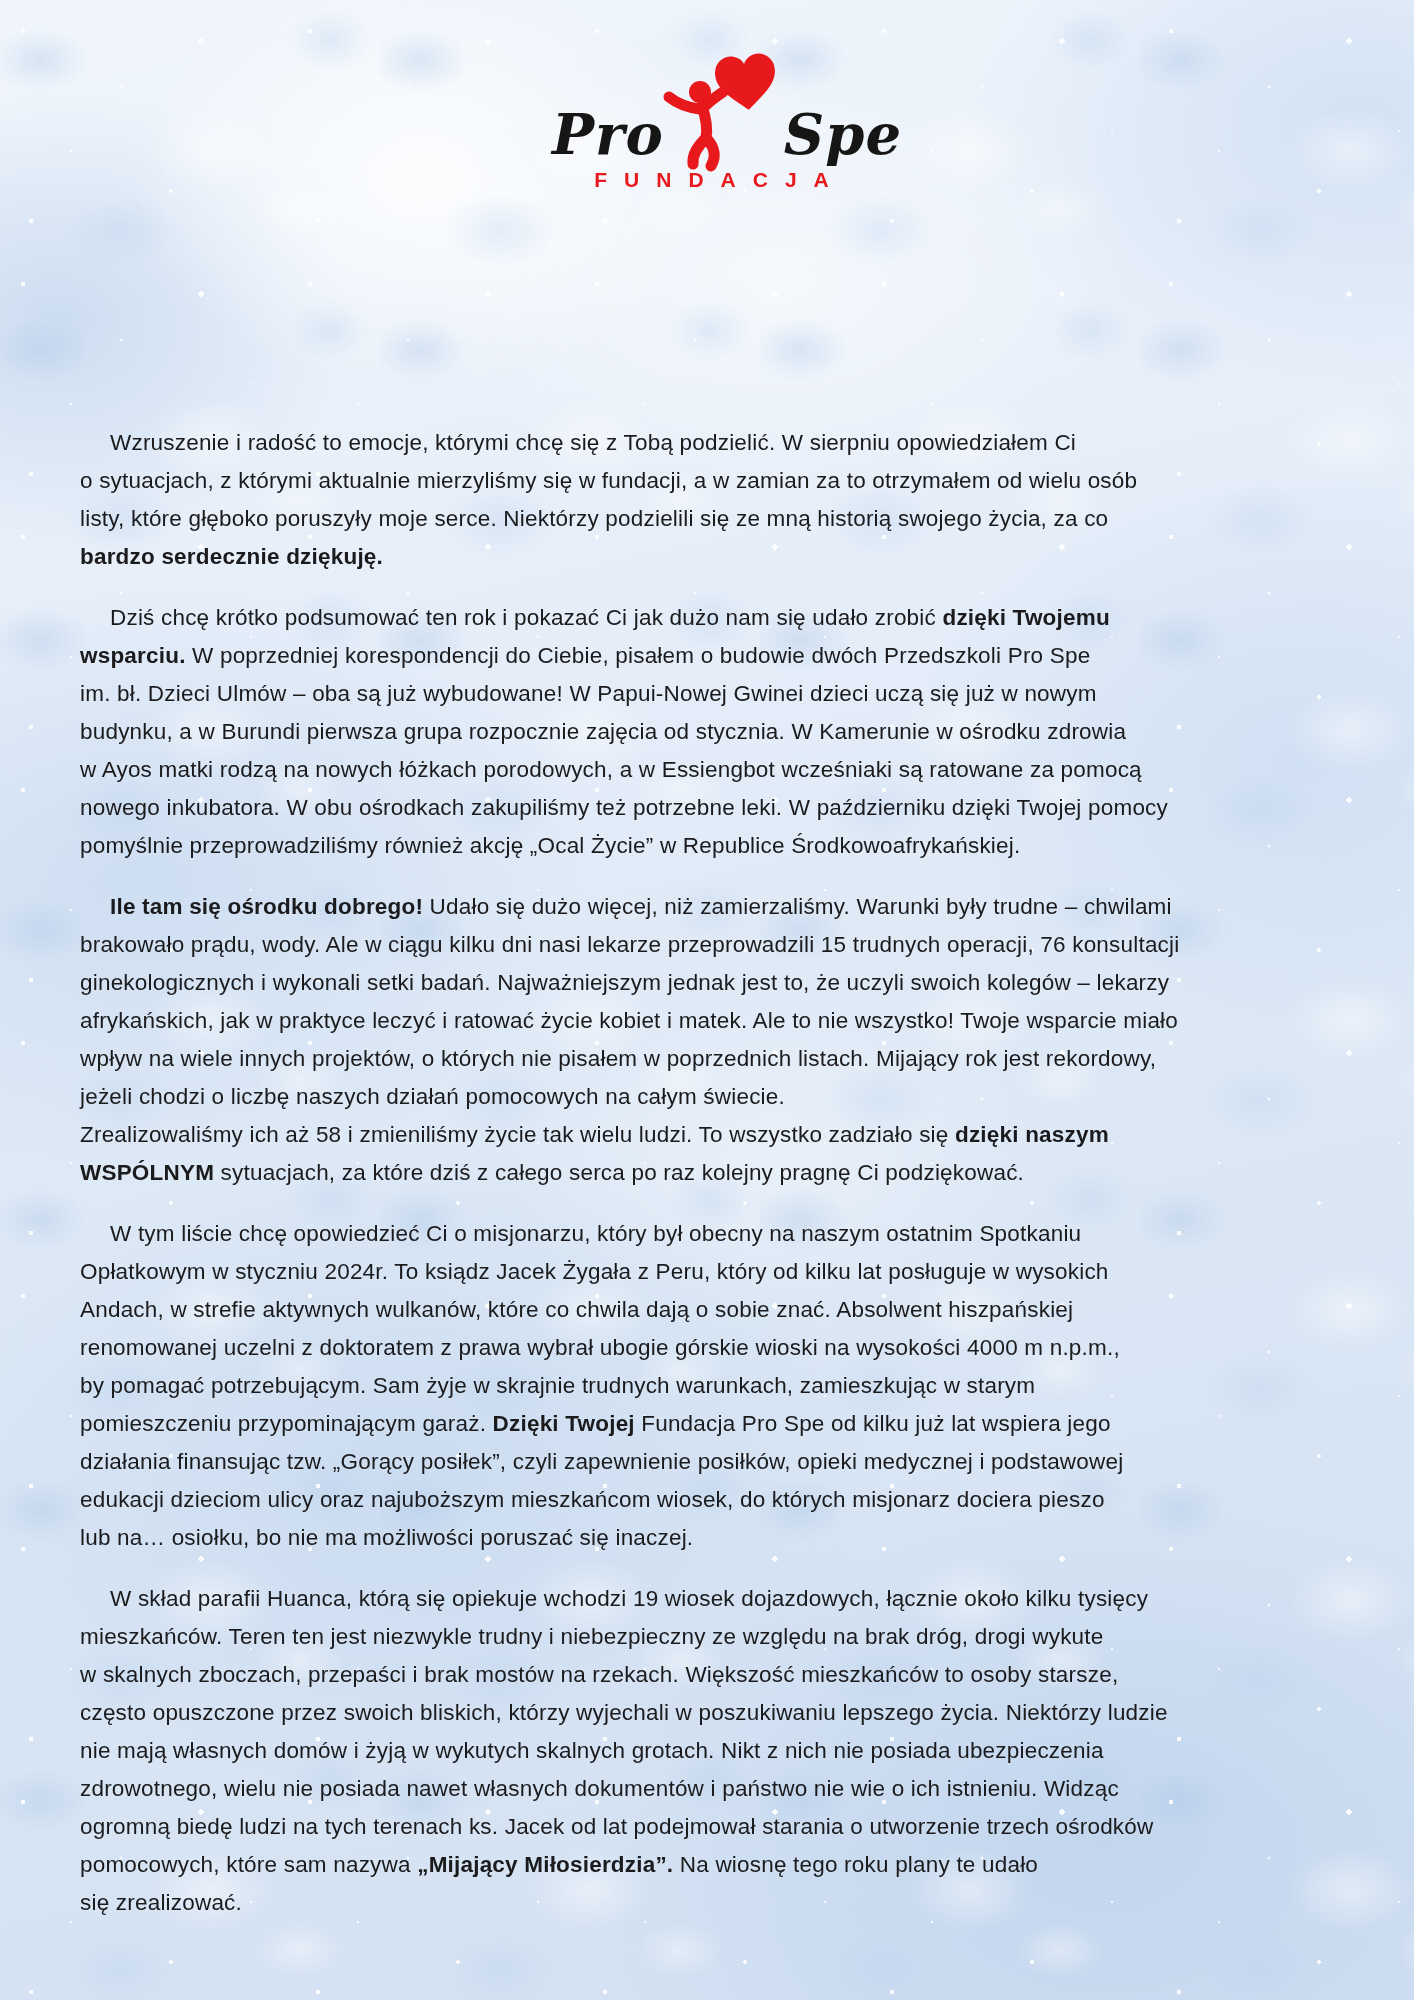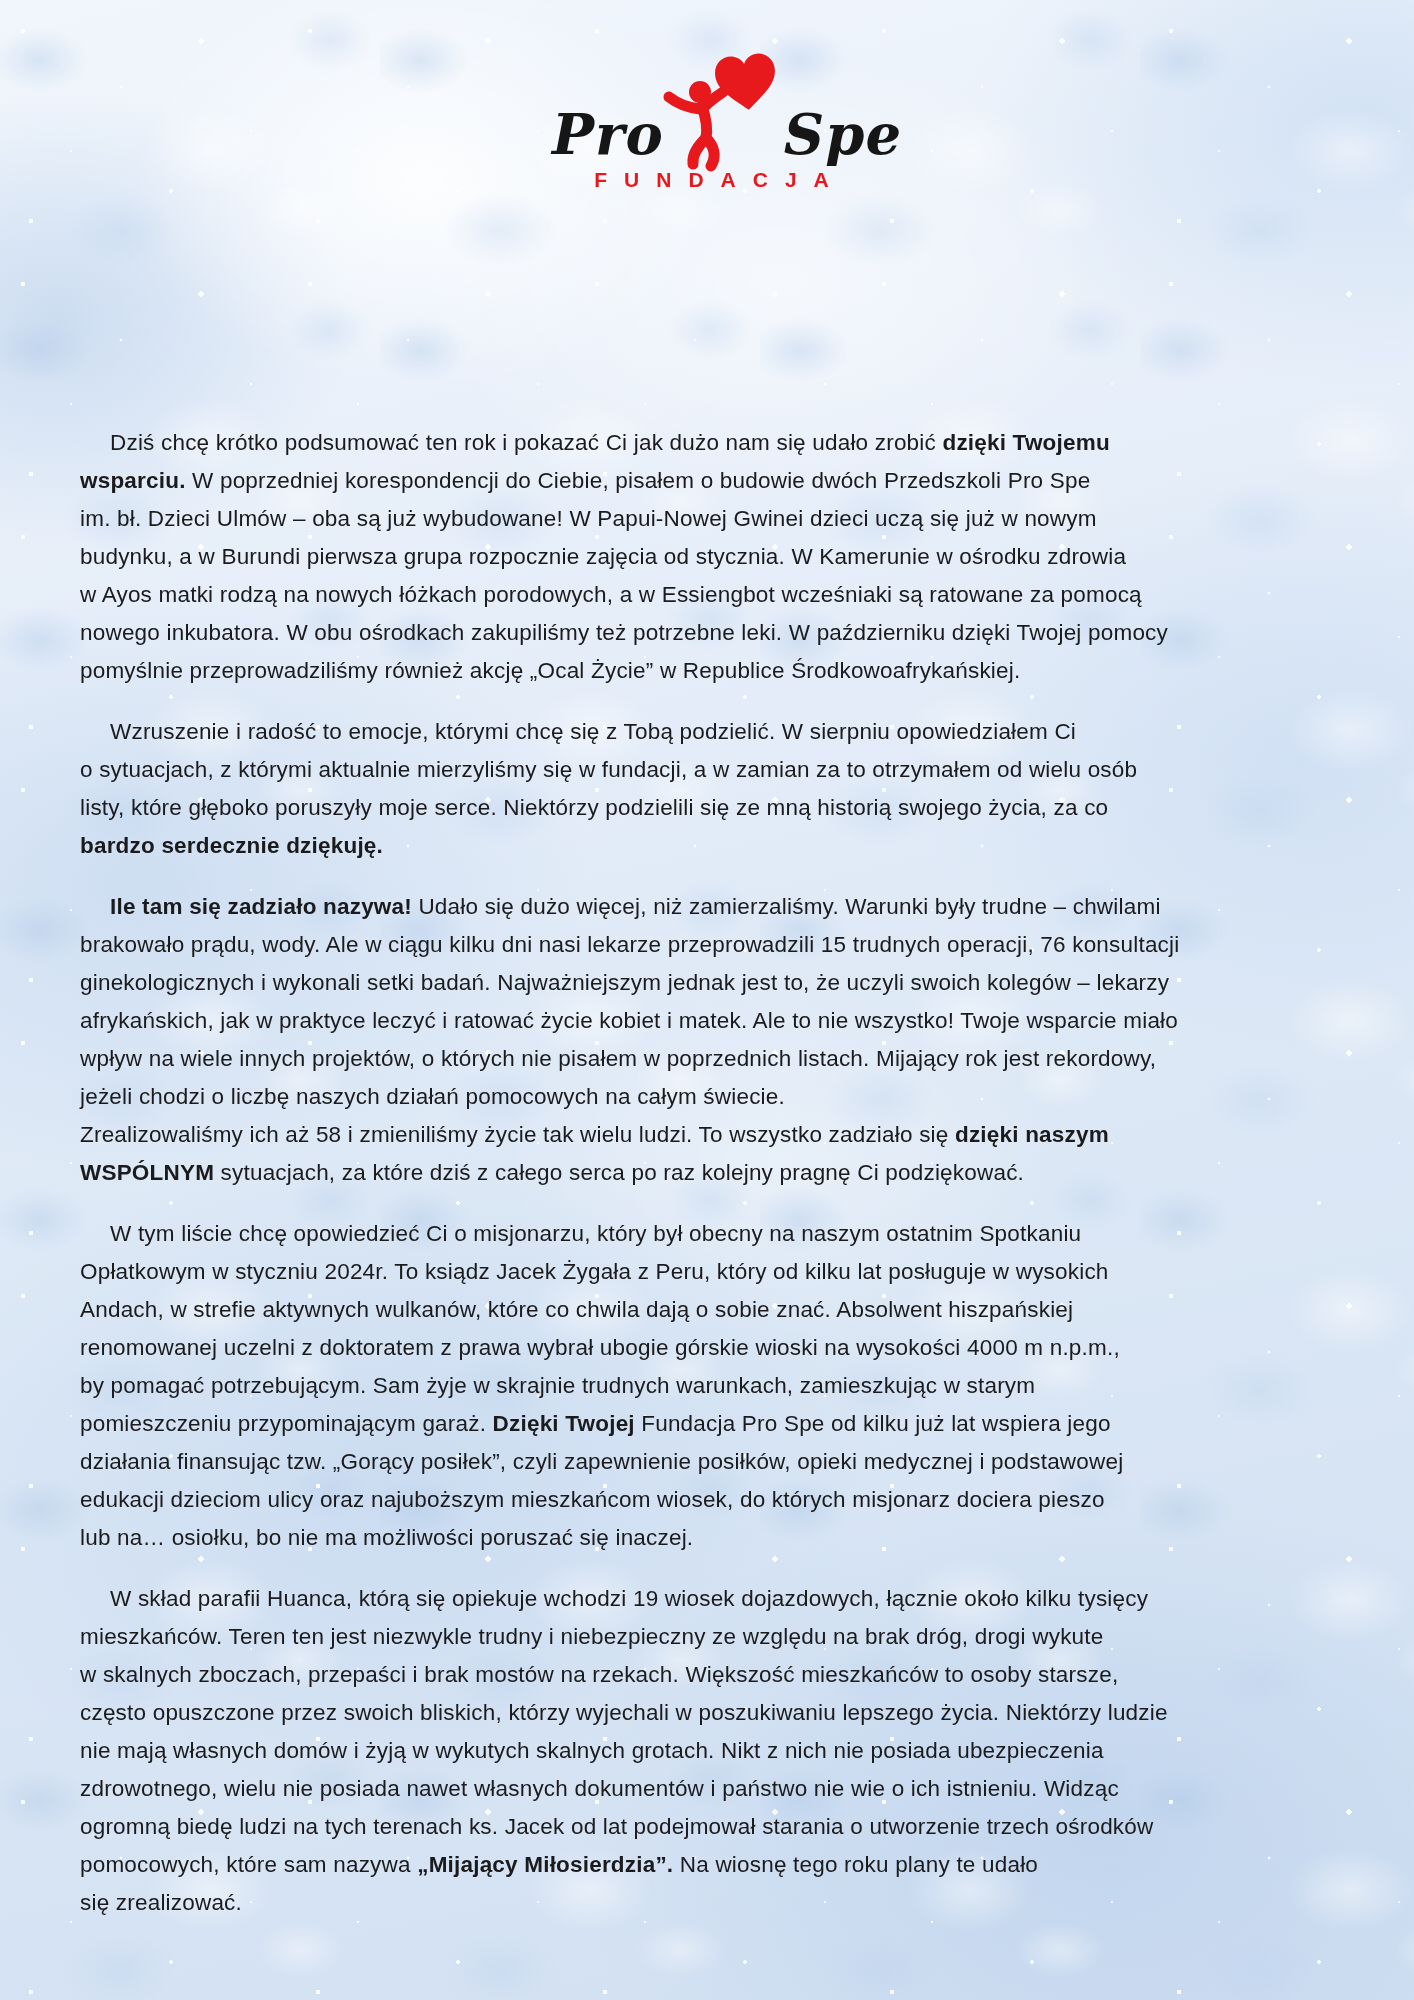--- a/index.html
+++ b/index.html
@@ -127,32 +127,32 @@
         <path d="M46 88 C38 96 32 104 33 114"></path>
         <path d="M46 88 C54 96 57 106 51 116"></path>
       </g>
     </svg>
     <span class="logo-word">Spe</span>
   </div>
   <div class="logo-sub">FUNDACJA</div>
 </header>
 
 <main class="letter">
+    <p class="para"><span class="run">Wzruszenie i radość to emocje, którymi chcę się z Tobą podzielić. W sierpniu opowiedziałem Ci
+o sytuacjach, z którymi aktualnie mierzyliśmy się w fundacji, a w zamian za to otrzymałem od wielu osób
+listy, które głęboko poruszyły moje serce. Niektórzy podzielili się ze mną historią swojego życia, za co
+</span><span class="run bold">bardzo serdecznie dziękuję.</span></p>
     <p class="para"><span class="run">Dziś chcę krótko podsumować ten rok i pokazać Ci jak dużo nam się udało zrobić </span><span class="run bold">dzięki Twojemu
 wsparciu.</span><span class="run"> W poprzedniej korespondencji do Ciebie, pisałem o budowie dwóch Przedszkoli Pro Spe
 im. bł. Dzieci Ulmów – oba są już wybudowane! W Papui-Nowej Gwinei dzieci uczą się już w nowym
 budynku, a w Burundi pierwsza grupa rozpocznie zajęcia od stycznia. W Kamerunie w ośrodku zdrowia
 w Ayos matki rodzą na nowych łóżkach porodowych, a w Essiengbot wcześniaki są ratowane za pomocą
 nowego inkubatora. W obu ośrodkach zakupiliśmy też potrzebne leki. W październiku dzięki Twojej pomocy
 pomyślnie przeprowadziliśmy również akcję „Ocal Życie” w Republice Środkowoafrykańskiej.</span></p>
-    <p class="para"><span class="run">Wzruszenie i radość to emocje, którymi chcę się z Tobą podzielić. W sierpniu opowiedziałem Ci
-o sytuacjach, z którymi aktualnie mierzyliśmy się w fundacji, a w zamian za to otrzymałem od wielu osób
-listy, które głęboko poruszyły moje serce. Niektórzy podzielili się ze mną historią swojego życia, za co
-</span><span class="run bold">bardzo serdecznie dziękuję.</span></p>
-    <p class="para"><span class="run bold">Ile tam się zadziało nazywa!</span><span class="run"> Udało się dużo więcej, niż zamierzaliśmy. Warunki były trudne – chwilami
+    <p class="para"><span class="run bold">Ile tam się ośrodku dobrego!</span><span class="run"> Udało się dużo więcej, niż zamierzaliśmy. Warunki były trudne – chwilami
 brakowało prądu, wody. Ale w ciągu kilku dni nasi lekarze przeprowadzili 15 trudnych operacji, 76 konsultacji
 ginekologicznych i wykonali setki badań. Najważniejszym jednak jest to, że uczyli swoich kolegów – lekarzy
 afrykańskich, jak w praktyce leczyć i ratować życie kobiet i matek. Ale to nie wszystko! Twoje wsparcie miało
 wpływ na wiele innych projektów, o których nie pisałem w poprzednich listach. Mijający rok jest rekordowy,
 jeżeli chodzi o liczbę naszych działań pomocowych na całym świecie.
 Zrealizowaliśmy ich aż 58 i zmieniliśmy życie tak wielu ludzi. To wszystko zadziało się </span><span class="run bold">dzięki naszym
 WSPÓLNYM</span><span class="run"> sytuacjach, za które dziś z całego serca po raz kolejny pragnę Ci podziękować.</span></p>
     <p class="para"><span class="run">W tym liście chcę opowiedzieć Ci o misjonarzu, który był obecny na naszym ostatnim Spotkaniu
 Opłatkowym w styczniu 2024r. To ksiądz Jacek Żygała z Peru, który od kilku lat posługuje w wysokich
 Andach, w strefie aktywnych wulkanów, które co chwila dają o sobie znać. Absolwent hiszpańskiej

